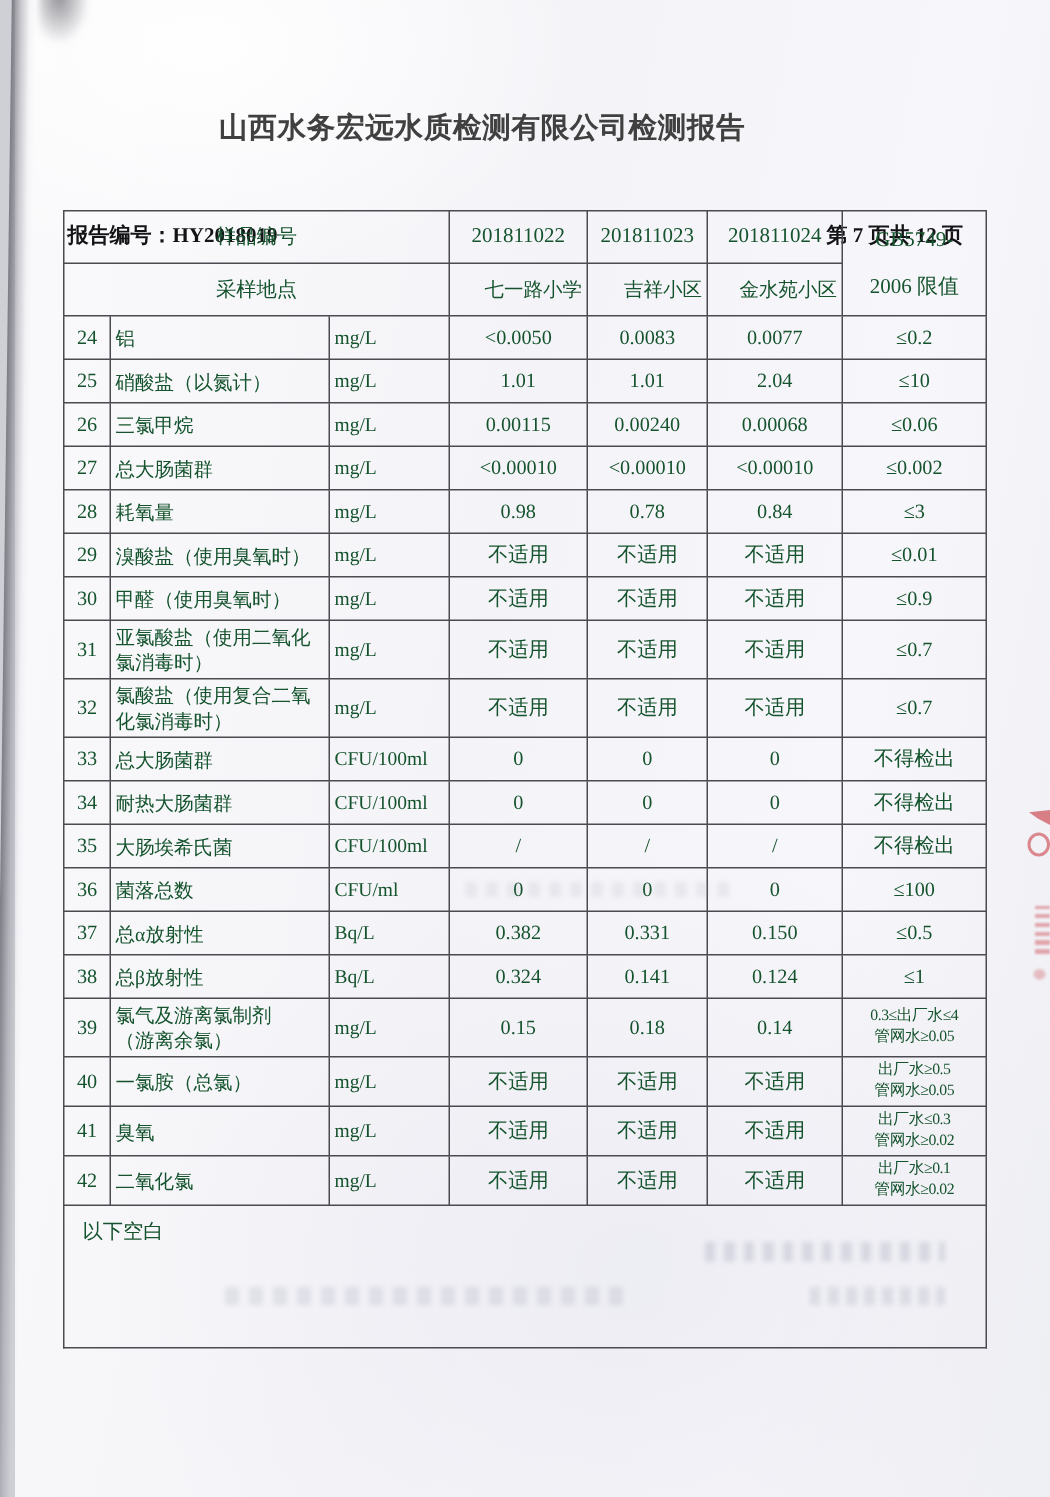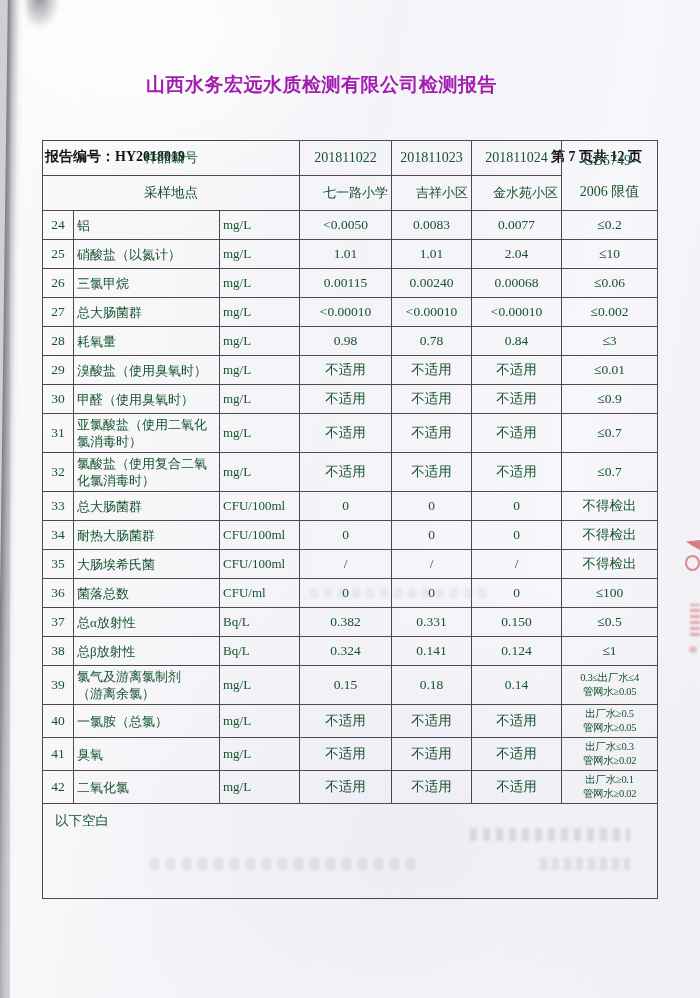--- a/index.html
+++ b/index.html
@@ -22,21 +22,21 @@
     transform:rotate(0.75deg);transform-origin:top left;
   }
   .corner-smudge{
     position:absolute;left:26px;top:-10px;width:34px;height:40px;
     background:radial-gradient(ellipse at 40% 20%, rgba(60,60,70,0.55), rgba(60,60,70,0) 70%);
     filter:blur(2px);
   }
   .title{
     position:absolute;top:72px;left:0;width:643px;text-align:center;
     font-family:"Liberation Sans","DejaVu Sans",sans-serif;
-    font-size:19px;font-weight:700;color:#a21caf;letter-spacing:0.5px;
+    font-size:19px;font-weight:700;color:#404040;letter-spacing:0.5px;
   }
   .report-line{
     position:absolute;top:114px;left:45px;width:597px;
     display:flex;justify-content:space-between;align-items:baseline;
     font-size:14px;font-weight:600;color:#141417;margin-top:34px;
   }
   table.report{
     position:absolute;top:140px;left:42px;width:615px;
     border-collapse:collapse;table-layout:fixed;
     font-size:13.5px;color:#14532d;

